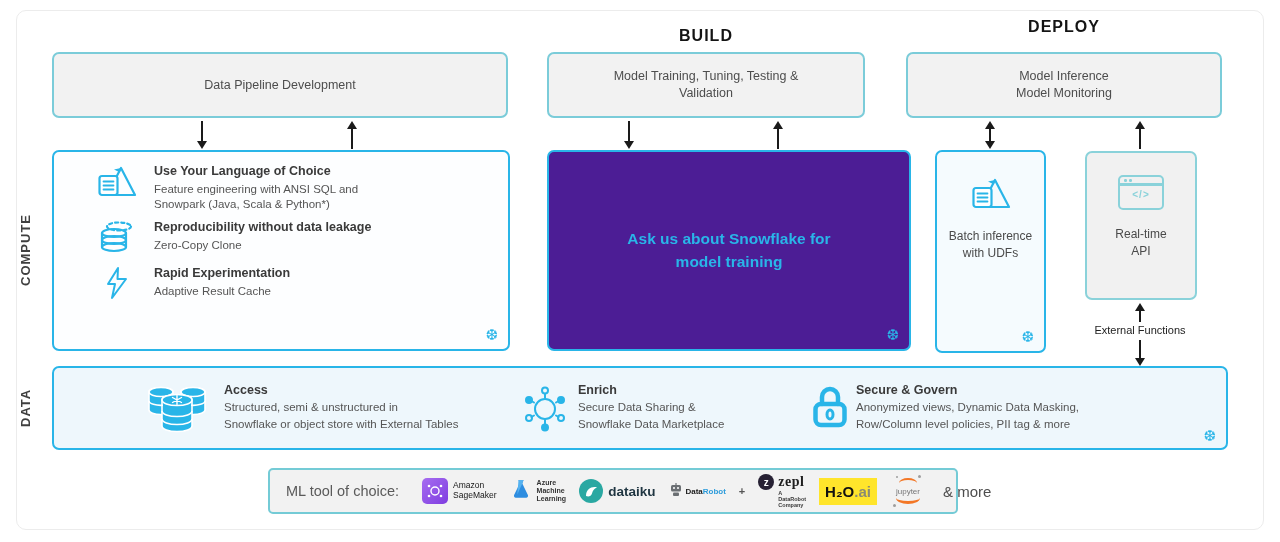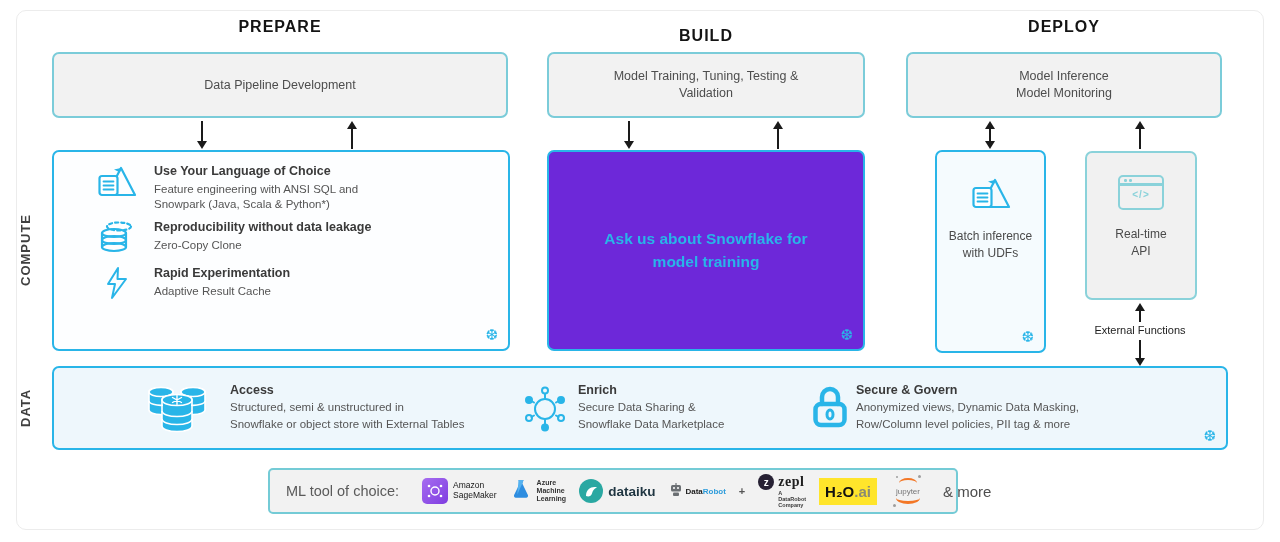--- a/index.html
+++ b/index.html
@@ -40,21 +40,21 @@
   .t-arrow{top:121px;height:28px;}
 
   .vlabel{display:flex;align-items:center;justify-content:center;
     writing-mode:vertical-rl;transform:rotate(180deg);
     font-size:13px;font-weight:bold;color:#3f3f3f;letter-spacing:1px;}
   #lbl-compute{left:12px;top:150px;width:26px;height:201px;}
   #lbl-data{left:12px;top:366px;width:26px;height:84px;}
 
   .blue-box{border:2.5px solid #29b5e8;}
   #box-features{left:52px;top:150px;width:458px;height:201px;background:#fdfeff;}
-  #box-build{left:547px;top:150px;width:318px;height:201px;background:#6d28d9;
+  #box-build{left:547px;top:150px;width:364px;height:201px;background:#4c1d95;
     display:flex;align-items:center;justify-content:center;text-align:center;}
   #box-batch{left:935px;top:150px;width:111px;height:203px;background:#f5fbfe;
     display:flex;flex-direction:column;align-items:center;}
   #box-realtime{left:1085px;top:151px;width:112px;height:149px;background:#f1f1f1;
     border:2.5px solid #8ad2da;display:flex;flex-direction:column;align-items:center;}
 
   .feature{position:absolute;display:flex;gap:14px;align-items:flex-start;left:40px;}
   .feat-icon{width:46px;display:flex;justify-content:center;flex-shrink:0;}
   .feat-title{font-size:12.5px;font-weight:bold;color:#3a3a3a;line-height:1.25;}
   .feat-desc{font-size:11.5px;color:#555;line-height:1.35;margin-top:2px;}
@@ -76,21 +76,21 @@
 
   #ext-label{left:1080px;top:324px;width:120px;text-align:center;font-size:11px;color:#222;}
   #ext-up{left:1134px;top:303px;height:19px;}
   #ext-down{left:1134px;top:340px;height:26px;}
 
   #data-row{left:52px;top:366px;width:1176px;height:84px;background:#eef7fc;}
   .data-item-icon{position:absolute;}
   .data-item-text{position:absolute;top:15px;}
   .data-title{font-size:12.5px;font-weight:bold;color:#3a3a3a;}
   .data-desc{font-size:11.5px;color:#555;line-height:1.45;margin-top:2px;}
-  #di1-icon{left:92px;top:12px;} #di1-text{left:176px;}
+  #di1-icon{left:92px;top:12px;} #di1-text{left:170px;}
   #di2-icon{left:468px;top:18px;} #di2-text{left:524px;}
   #di3-icon{left:758px;top:16px;} #di3-text{left:802px;}
 
   #ml-row{left:268px;top:468px;width:690px;height:46px;background:#f2f2f2;
     border:2px solid #74cbd6;border-radius:5px;display:flex;align-items:center;
     padding:0 16px;gap:13px;}
   .ml-label{font-size:14.5px;color:#5a5a5a;margin-right:10px;white-space:nowrap;}
   .logo{display:flex;align-items:center;gap:5px;flex-shrink:0;}
   .sm-tile{width:26px;height:26px;border-radius:5px;background:linear-gradient(135deg,#a66df0,#7f3de0);
     display:flex;align-items:center;justify-content:center;}
@@ -123,21 +123,20 @@
 
   svg.stroke-ic{stroke:#29b5e8;fill:none;stroke-width:2.2;stroke-linecap:round;stroke-linejoin:round;}
 </style>
 </head>
 <body>
 
 <div class="canvas">
 
   <div class="abs outer-frame"></div>
 
-  <div class="abs col-hdr" id="hdr-prepare">PREPARE</div>
   <div class="abs col-hdr" id="hdr-build">BUILD</div>
   <div class="abs col-hdr" id="hdr-deploy">DEPLOY</div>
 
   <div class="abs box top-box" id="top-prepare">
     <span class="pre">Data Pipeline Development</span>
   </div>
   <div class="abs box top-box" id="top-build">
     <span class="pre">Model Training, Tuning, Testing &amp;
 Validation</span>
   </div>

